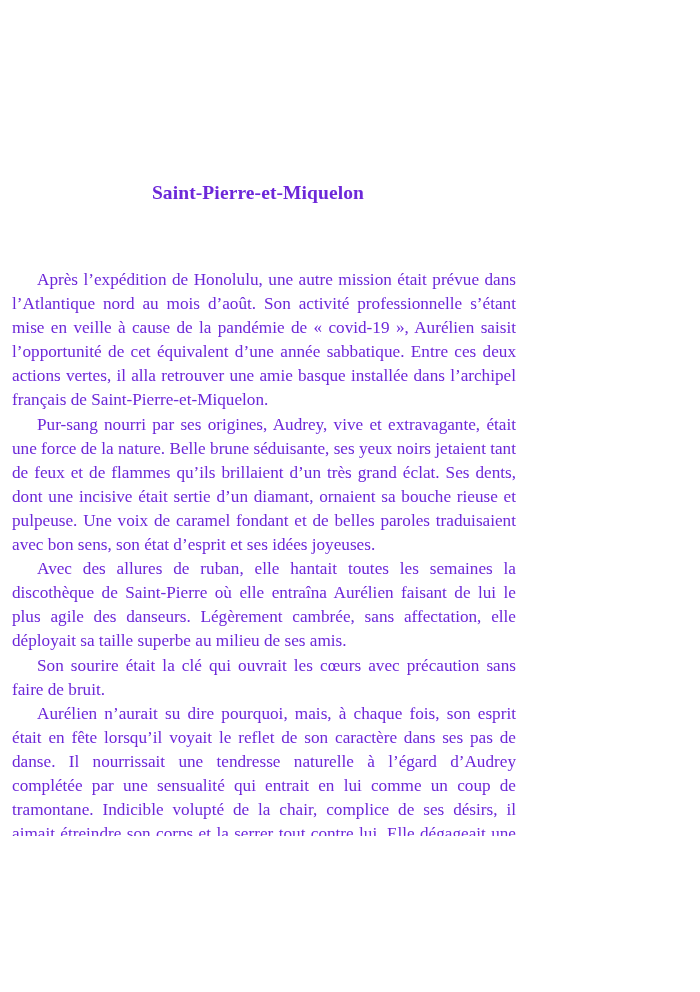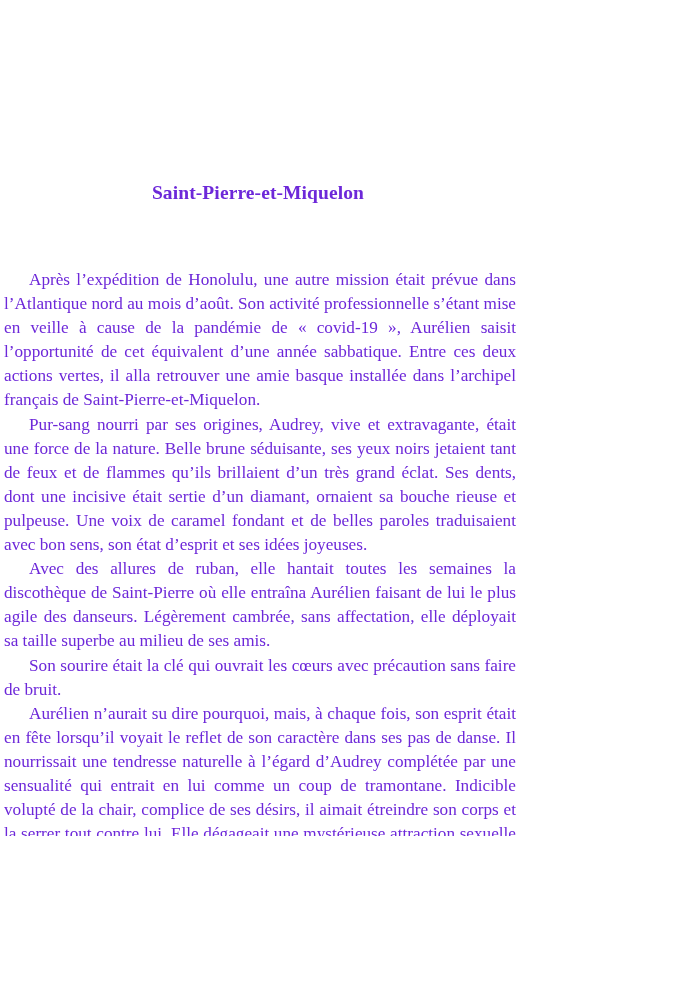--- a/index.html
+++ b/index.html
@@ -30,21 +30,21 @@
     width: 516px;
     letter-spacing: 0.1px;
   }
   .body-text {
     position: absolute;
     left: 0;
     top: 268px;
     width: 516px;
   }
   .para {
-    margin: 0 0 0 4px;
+    margin: 0 0 0 12px;
     padding: 0;
     font-size: 17.2px;
     line-height: 24.1px;
     text-align: justify;
     text-justify: inter-word;
     text-indent: 25px;
     hyphens: none;
   }
   .page-number {
     position: absolute;

